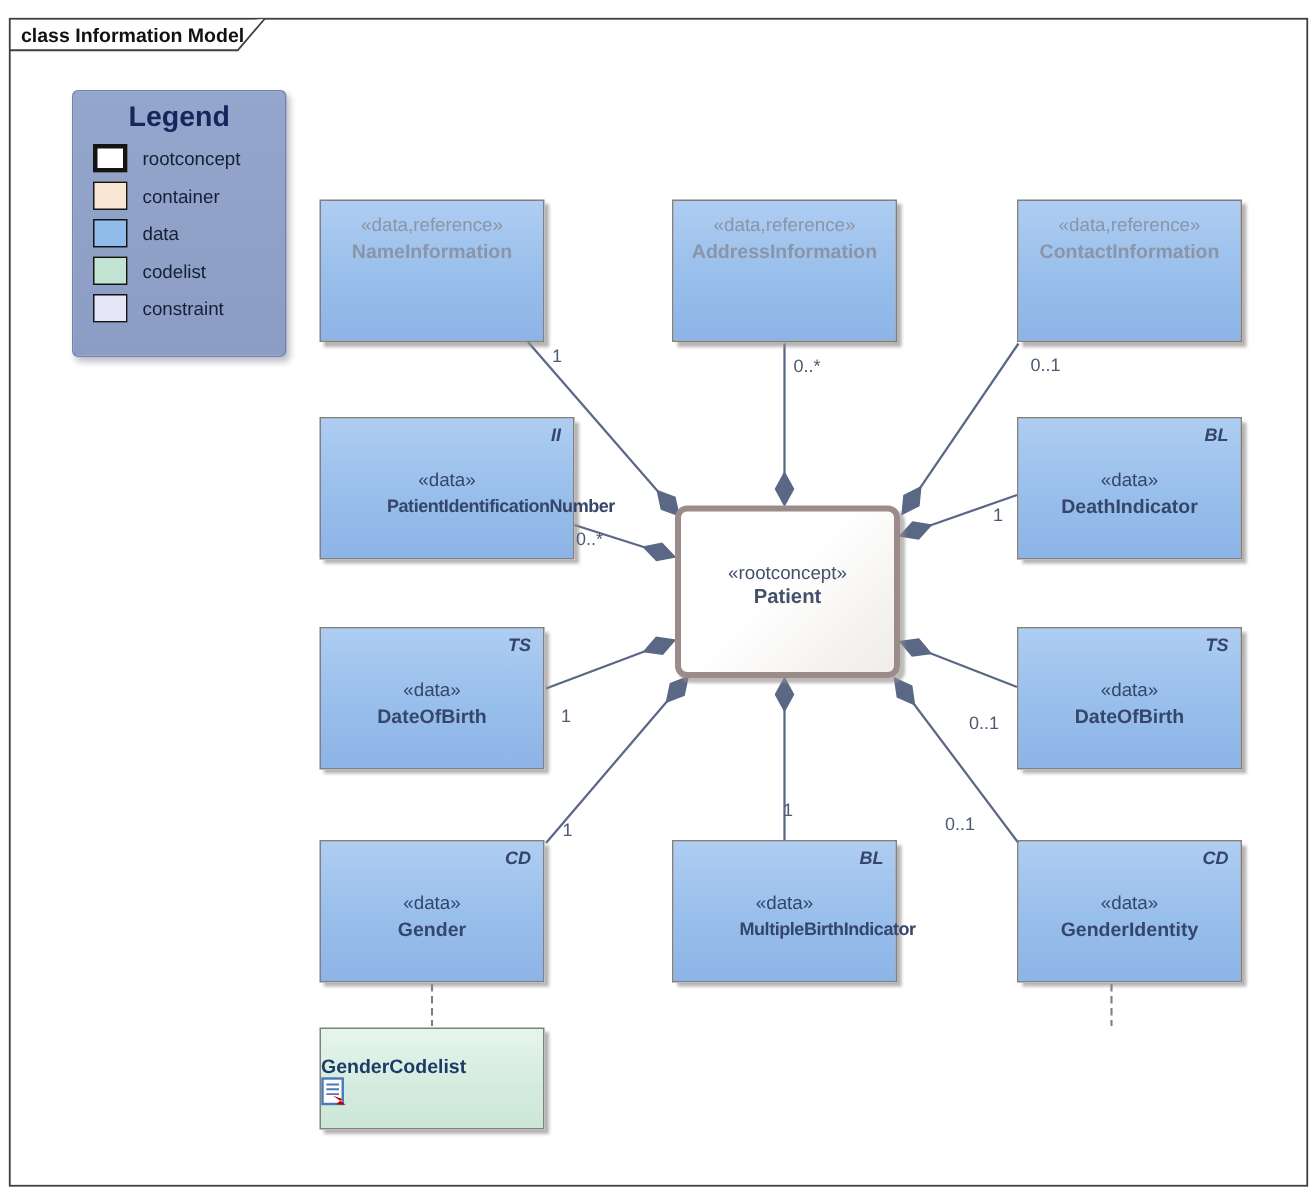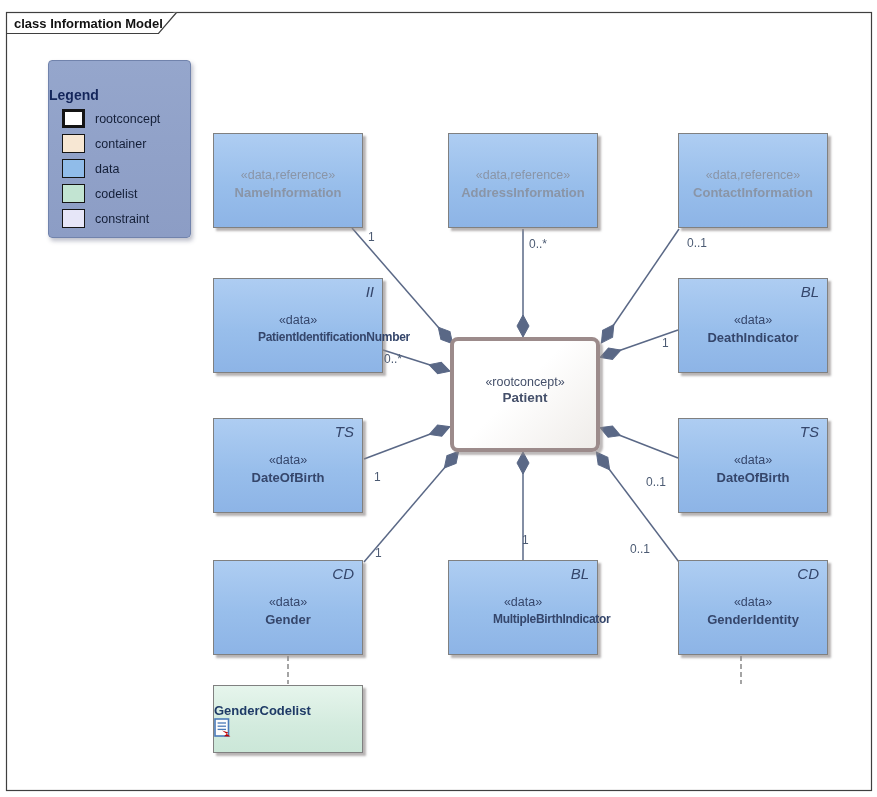--- a/index.html
+++ b/index.html
@@ -7,35 +7,35 @@
           font-family:"Liberation Sans",sans-serif;}
   .wires{position:absolute;left:0;top:0;width:877px;height:797px;}
 
   .frame-title{position:absolute;left:14px;top:16px;font-size:13px;font-weight:bold;color:#111;}
 
   
   .legend{position:absolute;left:48px;top:60px;width:143px;height:178px;
           background:linear-gradient(180deg,#95A6CC,#8C9DC5);
           border:1px solid #7183AC;border-radius:4px;
           box-shadow:2px 3px 4px rgba(110,115,140,.45);box-sizing:border-box;}
-  .legend-title{text-align:left;color:#14265B;font-weight:bold;font-size:14px;margin-top:26px;}
+  .legend-title{text-align:center;color:#14265B;font-weight:bold;font-size:19px;margin-top:7px;}
   .legend-item{display:flex;align-items:center;margin:6px 0 0 13px;color:#141f38;font-size:12.5px;}
   .swatch{width:23px;height:19px;border:1px solid #141414;box-sizing:border-box;margin-right:10px;flex:none;}
   .swatch.rootc{border-width:3px;}
 
   
   .node{position:absolute;box-sizing:border-box;border:1.4px solid #808080;
         background:linear-gradient(180deg,#AECDF2 0%,#98BEEB 55%,#8DB4E6 100%);
         box-shadow:3px 3px 2px rgba(145,138,138,.65);text-align:center;}
   .node .stereo{font-size:12.5px;}
   .node .nname{font-size:13px;font-weight:bold;margin-top:3px;white-space:nowrap;}
   .node .nname.tight{font-size:12px;letter-spacing:-0.3px;padding-left:44px;}
   .node.data{color:#35466B;padding-top:34px;}
-  .node.ref{color:#8A95A7;padding-top:34px;}
-  .tag{position:absolute;top:4px;right:8px;font-style:italic;font-size:15px;color:#35466B;font-weight:normal;}
+  .node.ref{color:#8A95A7;padding-top:9px;}
+  .tag{position:absolute;top:4px;right:8px;font-style:italic;font-size:12px;color:#35466B;font-weight:bold;}
 
   .root-node{position:absolute;box-sizing:border-box;left:450px;top:337px;width:150px;height:115px;
         background:linear-gradient(135deg,#FFFFFF 45%,#EFECE9 100%);
         border:4px solid #9C8B8B;border-radius:8px;color:#45506A;text-align:center;padding-top:34px;
         box-shadow:3px 3px 2px rgba(145,138,138,.6);}
   .root-node .stereo{font-size:12.5px;}
   .root-node .nname{font-size:13.5px;font-weight:bold;margin-top:1px;}
 
   .codelist-node{position:absolute;box-sizing:border-box;border:1.4px solid #808080;
         background:linear-gradient(180deg,#E6F5EC 0%,#D3EBDE 60%,#CBE7D8 100%);

